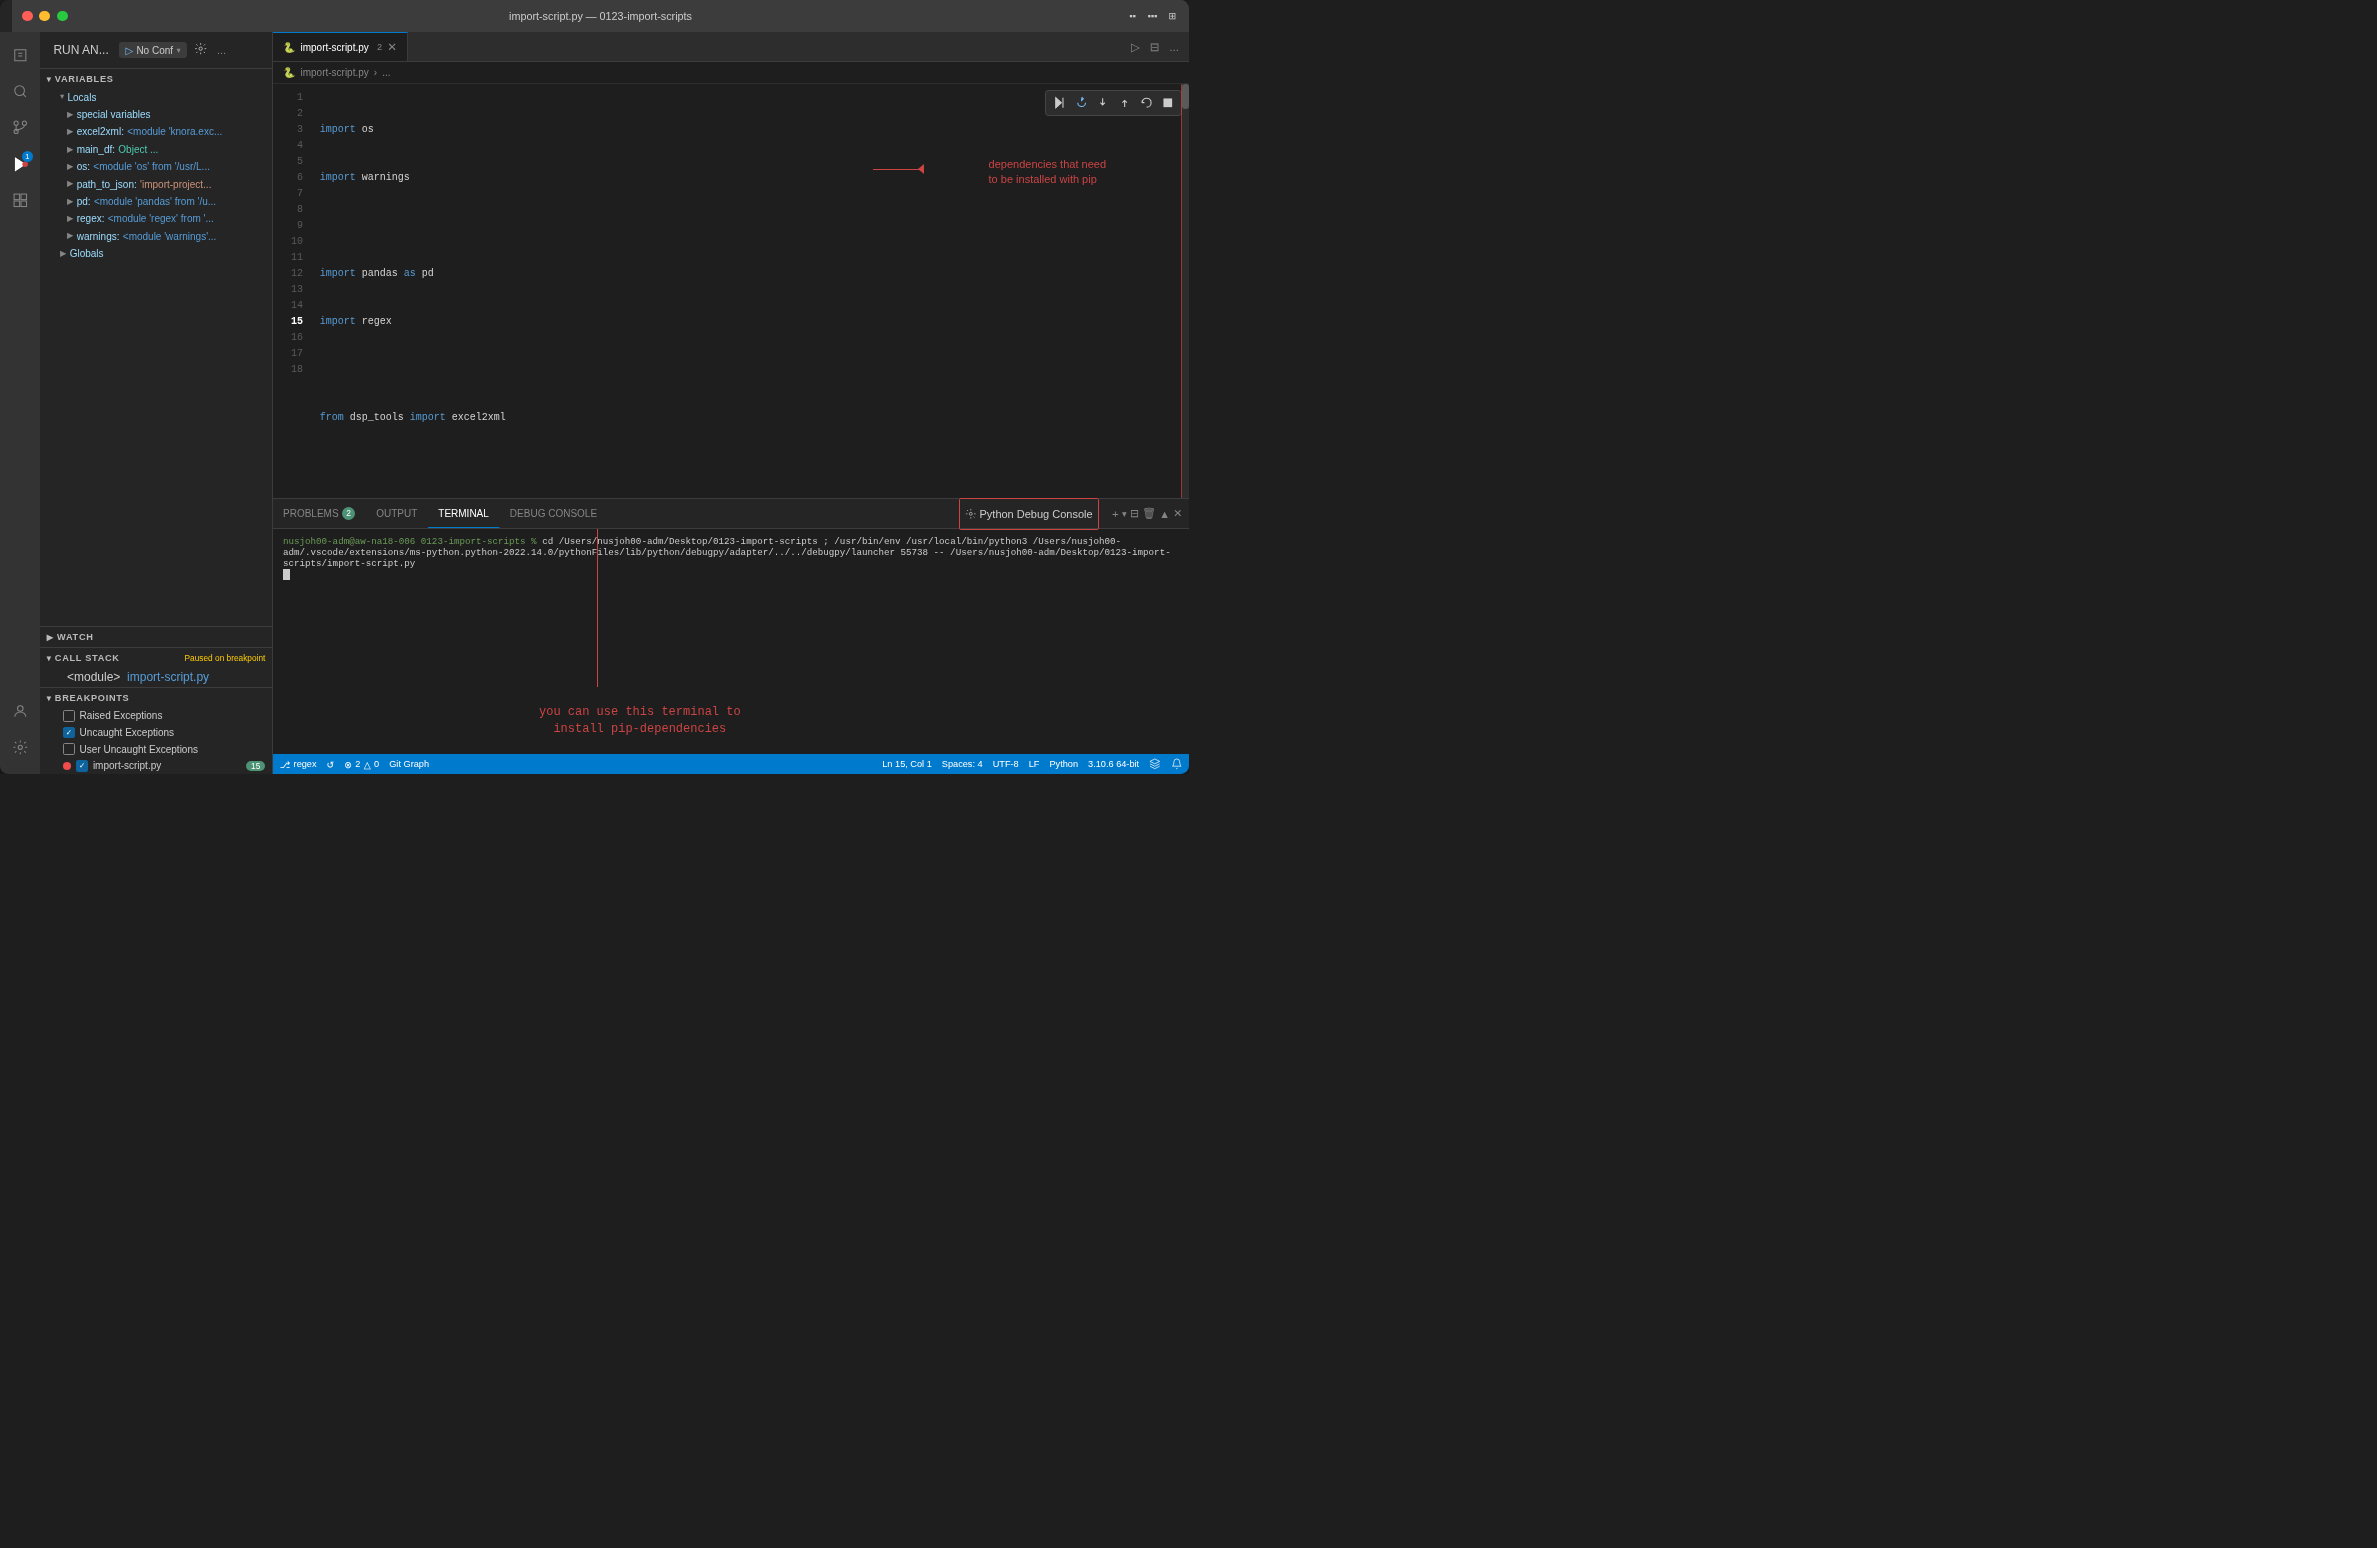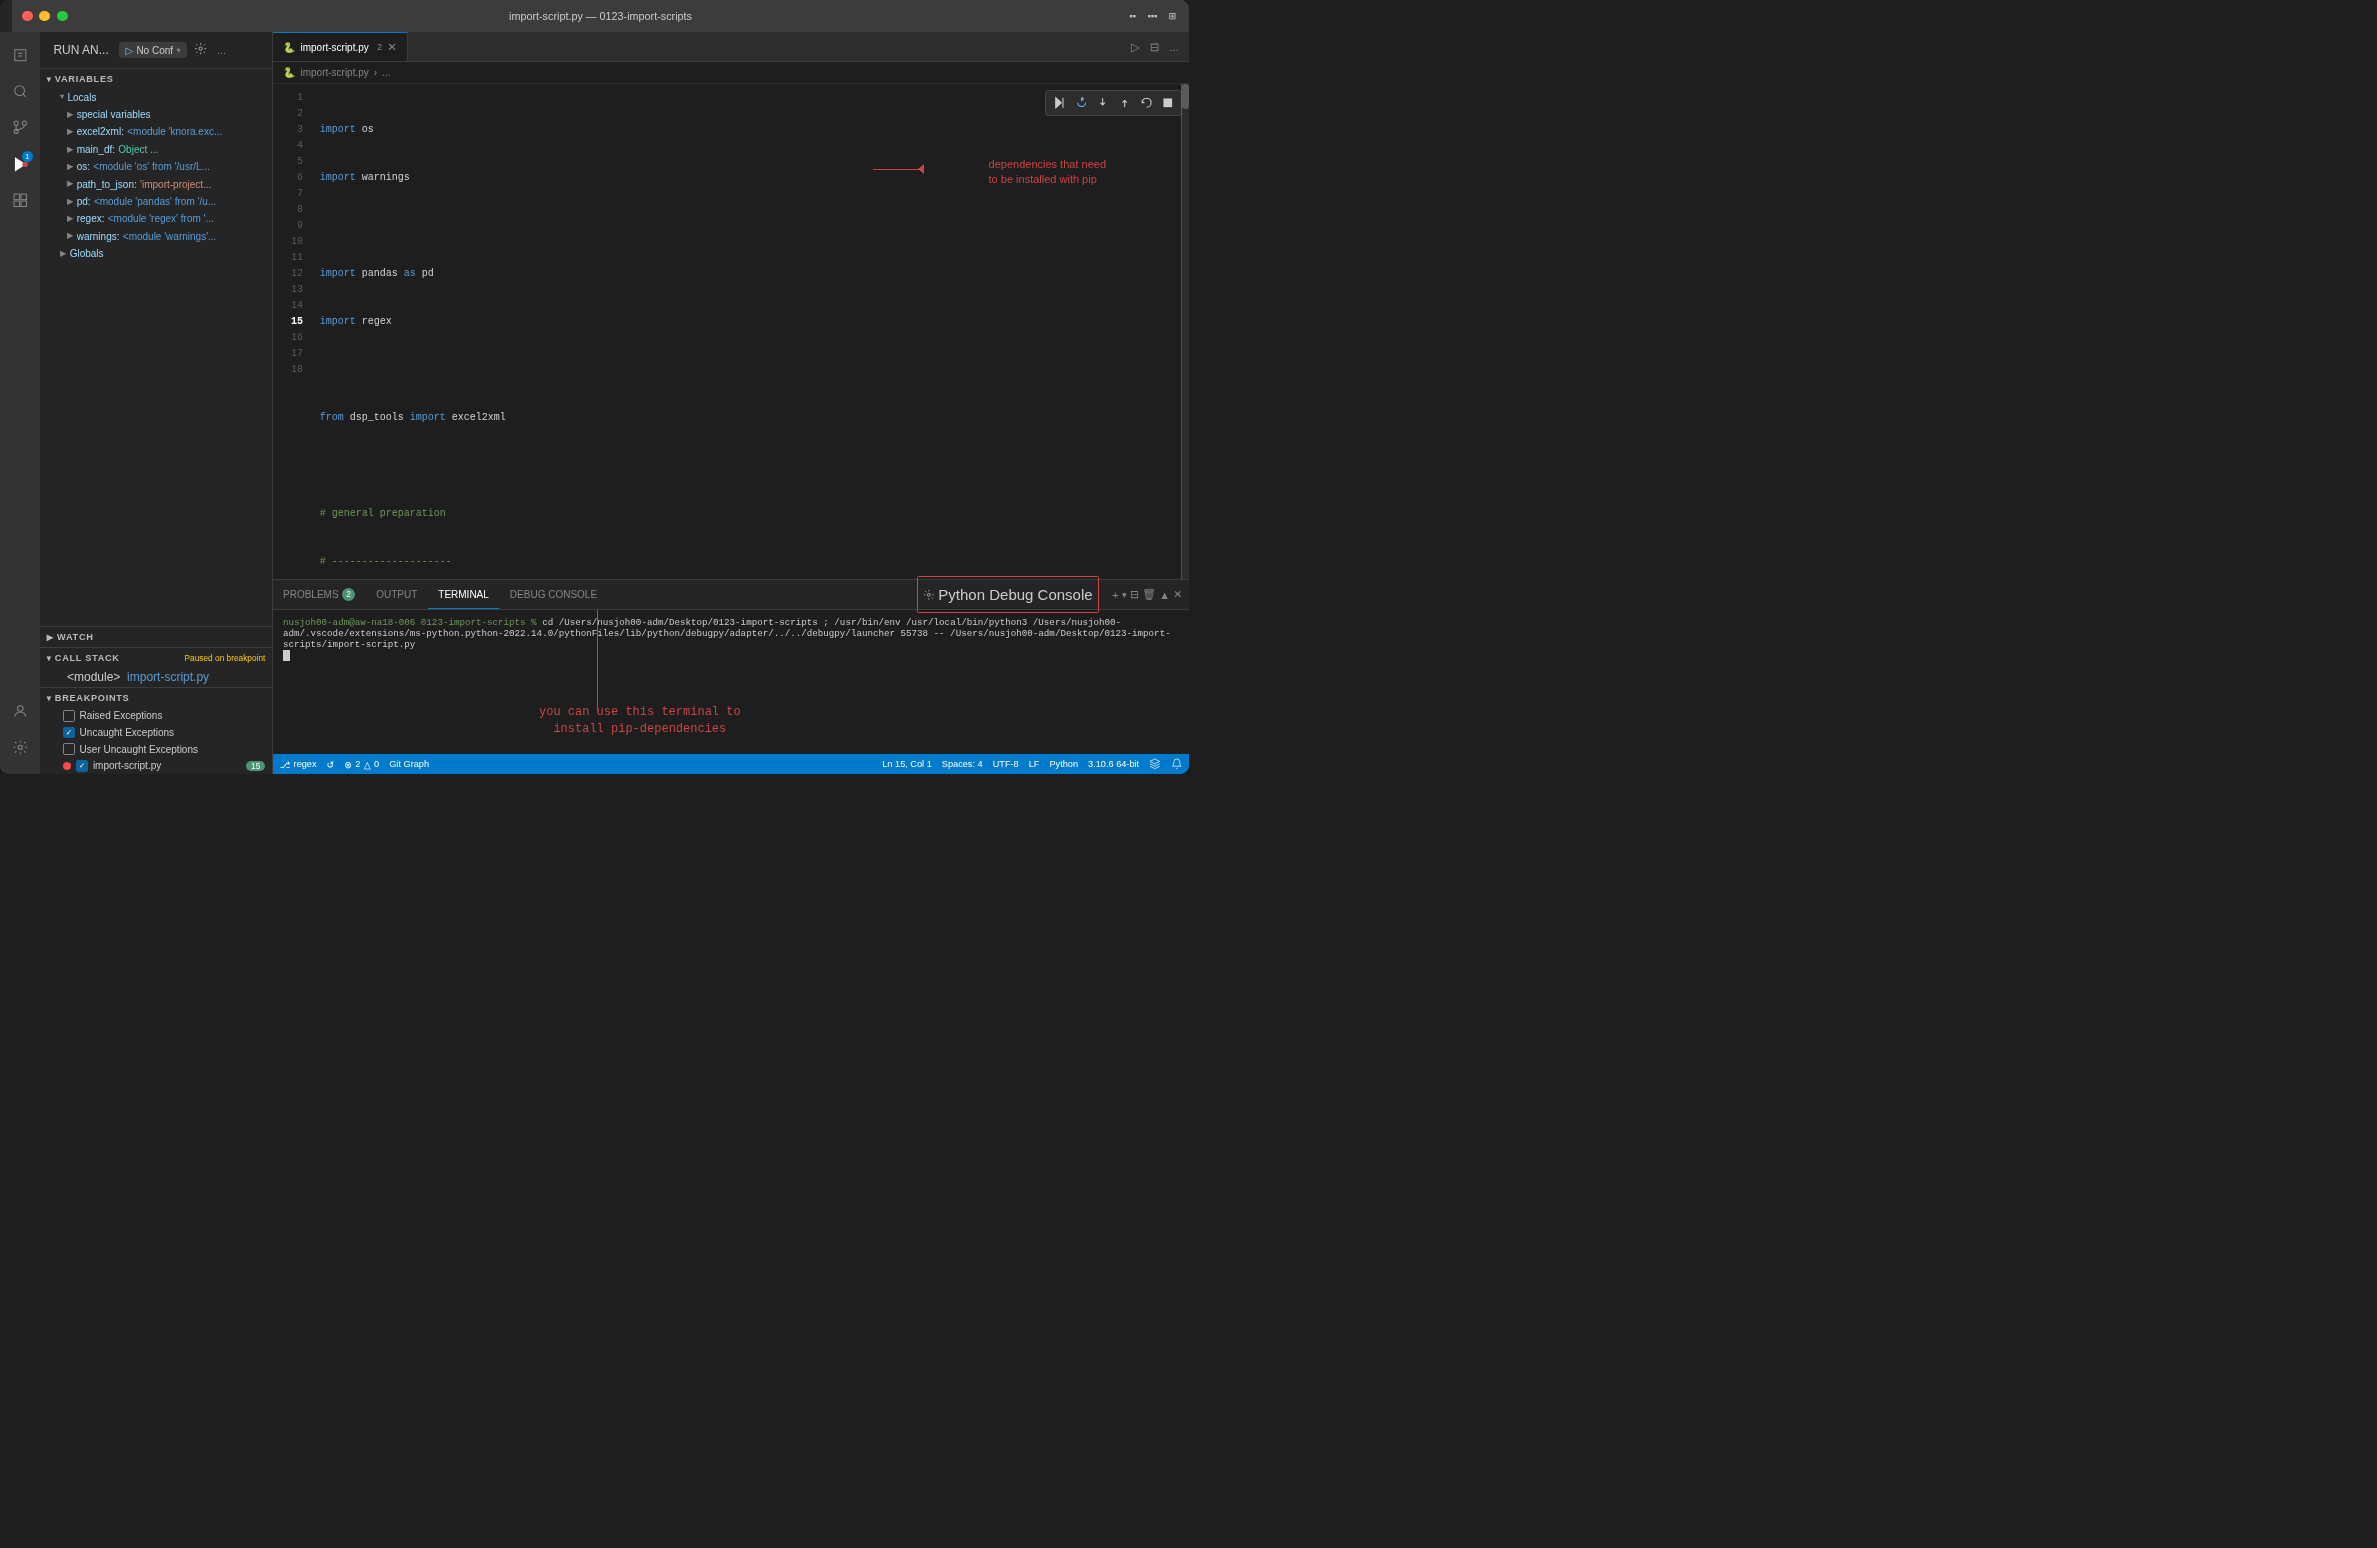--- a/index.html
+++ b/index.html
@@ -420,21 +420,21 @@
       align-items: center;
       justify-content: center;
       color: #cccccc;
       cursor: pointer;
       border-radius: 2.5px;
       font-size: 10.8px;
     }
 
     
     .terminal-panel {
-      height: 175px;
+      height: 256px;
       background: #1e1e1e;
       display: flex;
       flex-direction: column;
       border-top: 0.8px solid #3c3c3c;
       flex-shrink: 0;
     }
     .terminal-tabs {
       height: 30px;
       background: #252526;
       display: flex;
@@ -854,21 +854,21 @@
             <div class="terminal-tab">
               <span>OUTPUT</span>
             </div>
             <div class="terminal-tab active">
               <span>TERMINAL</span>
             </div>
             <div class="terminal-tab">
               <span>DEBUG CONSOLE</span>
             </div>
             <div class="terminal-tab-actions">
-              <div style="display:flex;align-items:center;gap:3.3px;margin-right:10px;color:#cccccc;font-size:15px;border:0.8px solid #cc4444;padding:9px 5px;border-radius:1.7px;">
+              <div style="display:flex;align-items:center;gap:3.3px;margin-right:10px;color:#cccccc;font-size:11px;border:0.8px solid #cc4444;padding:9px 5px;border-radius:1.7px;">
                 <svg width="11.6" height="11.6" viewBox="0 0 24 24" fill="none" stroke="#cccccc" stroke-width="1.5">
                   <circle cx="12" cy="12" r="3"></circle>
                   <path d="M12 2v3M12 19v3M4.2 4.2l2.1 2.1M17.7 17.7l2.1 2.1M2 12h3M19 12h3"></path>
                 </svg>
                 <span>Python Debug Console</span>
               </div>
               <div style="color:#858585;cursor:pointer;font-size:11.6px;">+</div>
               <div style="color:#858585;cursor:pointer;font-size:9.2px;">▾</div>
               <div style="color:#858585;cursor:pointer;">⊟</div>
               <div style="color:#858585;cursor:pointer;">🗑</div>

